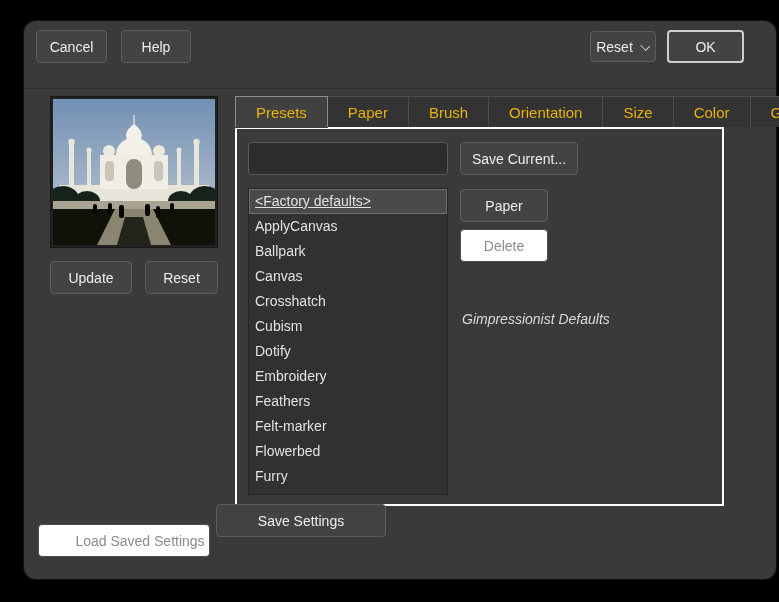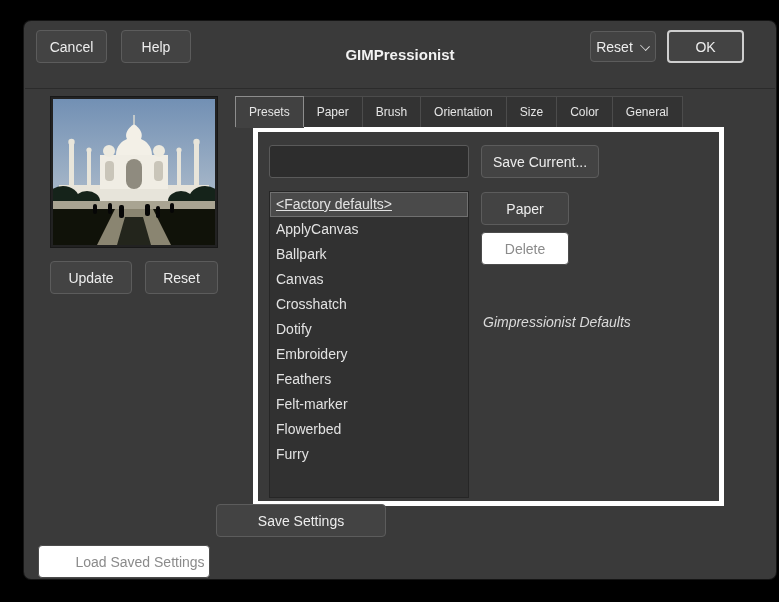--- a/index.html
+++ b/index.html
@@ -5,21 +5,21 @@
   * { box-sizing: border-box; margin: 0; padding: 0; }
   html, body {
     width: 779px; height: 602px;
     background: #000;
     font-family: "Liberation Sans", sans-serif;
     overflow: hidden;
   }
   .dialog {
     position: absolute; left: 24px; top: 21px;
     width: 752px; height: 558px;
-    background: #3a3a3a; border-radius: 7px;
+    background: #3a3a3a; border-radius: 12px;
     box-shadow: 0 0 0 1px #151515;
     color: #e8e8e8; font-size: 14px;
   }
   button { font-family: inherit; }
   .btn {
     position: absolute;
     display: flex; align-items: center; justify-content: center;
     background: #434343;
     border: 1px solid #5c5c5c; border-radius: 4px;
     color: #ededed; font-size: 14px; cursor: pointer;
@@ -50,33 +50,33 @@
     background: #222; border: 1px solid #181818; padding: 2px;
   }
   .preview-frame svg { display: block; }
   .btn-update { left: 26px;  top: 240px; width: 82px; height: 33px; }
   .btn-reset2 { left: 121px; top: 240px; width: 73px; height: 33px; }
   
   .notebook { position: absolute; left: 211px; top: 75px; width: 489px; height: 410px; }
   .tab-bar { position: absolute; left: 0; top: 0; right: 0; height: 31px; display: flex; }
   .tab {
     display: flex; align-items: center;
-    padding: 0 13px; font-size: 12px; color: #e5e5e5;
+    padding: 0 20px; font-size: 15px; color: #eab308;
     background: #333333; border: 1px solid #4c4c4c; border-bottom: none;
     cursor: pointer; white-space: nowrap;
   }
   .tab + .tab { margin-left: -1px; }
   .tab.active {
     background: #414141; border-color: #8d8d8d;
     position: relative; z-index: 2;
     box-shadow: 0 1px 0 0 #414141;
   }
   .notebook-body {
     position: absolute; left: 0; top: 31px; right: 0; bottom: 0;
-    border: 5px solid #ffffff; background: #3a3a3a; margin-left: 18px;
+    border: 2px solid #ffffff; background: #3a3a3a;
   }
   .entry {
     position: absolute; left: 11px; top: 13px; width: 200px; height: 33px;
     background: #2d2d2d; border: 1px solid #5a5a5a; border-radius: 3px;
     color: #eee; font-size: 14px; padding: 0 7px; outline: none;
   }
   .btn-save-current { left: 223px; top: 13px; width: 118px; height: 33px; }
   .list {
     position: absolute; left: 11px; top: 59px; width: 200px; height: 307px;
     background: #313131; border: 1px solid #262626; overflow: hidden;
@@ -90,31 +90,30 @@
     outline: 1px solid #707070; outline-offset: -1px; text-decoration: underline;
   }
   .btn-apply   { left: 223px; top: 60px;  width: 88px; height: 33px; }
   .btn-delete  { left: 223px; top: 100px; width: 88px; height: 33px; }
   .btn-refresh { left: 223px; top: 140px; width: 88px; height: 33px; }
   .desc {
     position: absolute; left: 225px; top: 182px;
     font-style: italic; font-size: 14px; color: #dadada;
   }
   
-  .btn-load-saved { left: 14px;  top: 524px; width: 172px; height: 33px; padding-left: 32px; }
+  .btn-load-saved { left: 14px;  top: 503px; width: 172px; height: 33px; padding-left: 32px; }
   .btn-save-set   { left: 192px; top: 483px; width: 170px; height: 33px; }
 </style>
 </head>
 <body>
 
 <div class="dialog">
 
   <button class="btn btn-cancel">Cancel</button>
   <button class="btn btn-help">Help</button>
-  <div class="title">GIMPressionist</div>
   <div class="btn combo-reset">
     <span>Reset</span>
     <span class="combo-chevron"></span>
   </div>
   <button class="btn btn-ok focused">OK</button>
   <div class="hsep"></div>
 
   <div class="preview-frame">
     <svg width="162" height="146" viewBox="0 0 162 146">
       <defs>
@@ -178,20 +177,21 @@
       </div>
     <div class="notebook-body">
       <input type="text" class="entry" value="" style="">
       <button class="btn btn-save-current">Save Current...</button>
       <div class="list">
           <div class="list-item selected">&lt;Factory defaults&gt;</div>
           <div class="list-item">ApplyCanvas</div>
           <div class="list-item">Ballpark</div>
           <div class="list-item">Canvas</div>
           <div class="list-item">Crosshatch</div>
+          <div class="list-item">Cubism</div>
           <div class="list-item">Dotify</div>
           <div class="list-item">Embroidery</div>
           <div class="list-item">Feathers</div>
           <div class="list-item">Felt-marker</div>
           <div class="list-item">Flowerbed</div>
           <div class="list-item">Furry</div>
         </div>
       <button class="btn btn-apply">Paper</button>
       <button class="btn btn-delete disabled" disabled="">Delete</button>
       <div class="desc">Gimpressionist Defaults</div>

